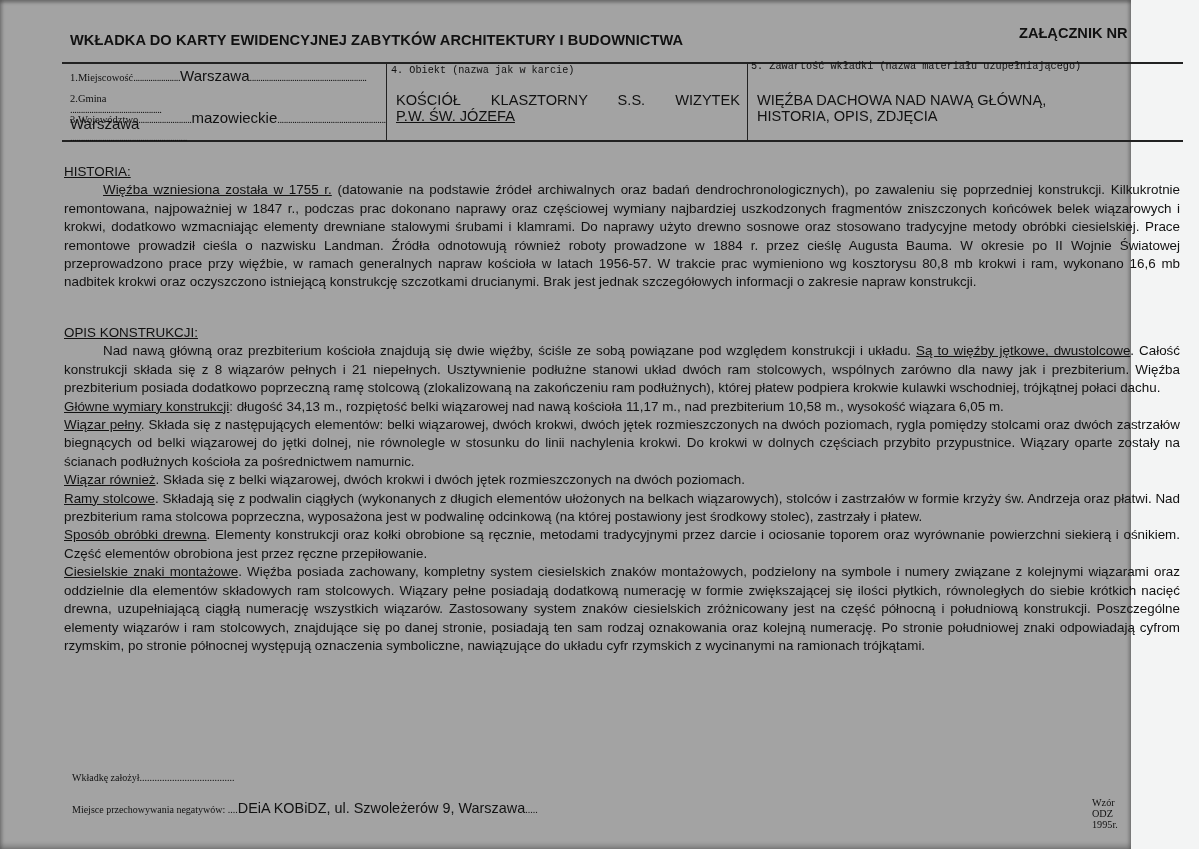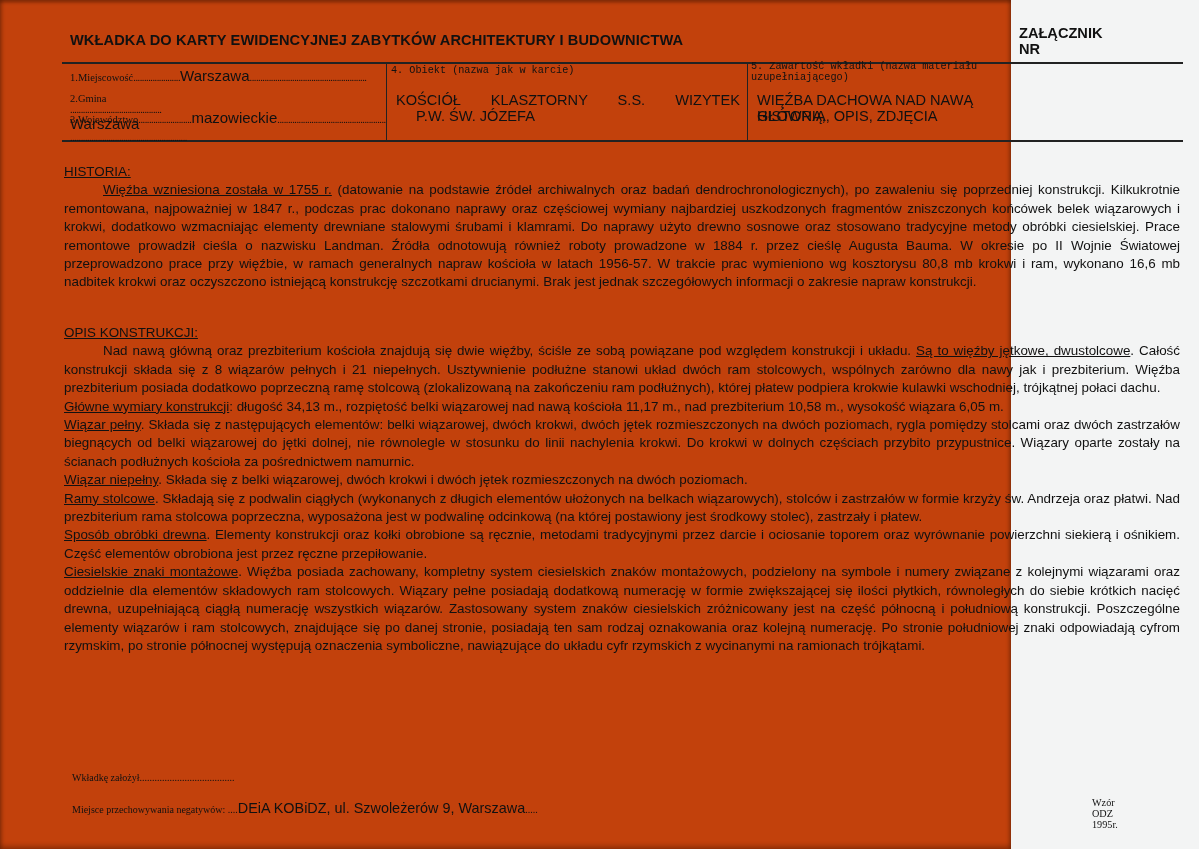--- a/index.html
+++ b/index.html
@@ -4,22 +4,22 @@
 <style>
   html, body { margin: 0; padding: 0; }
   body {
     width: 1199px; height: 849px; overflow: hidden;
     background: #f3f4f4;
     position: relative;
     font-family: "Liberation Sans", sans-serif;
     color: #111;
   }
   .page {
-    position: absolute; left: 0; top: 0; width: 1011px; height: 849px;
-    background: #c2410c;
+    position: absolute; left: 0; top: 0; width: 1131px; height: 849px;
+    background: #a3a3a3;
     box-shadow: inset 0 3px 3px rgba(0,0,0,0.25), inset 3px 0 3px rgba(0,0,0,0.12), inset -3px 0 3px rgba(0,0,0,0.12), inset 0 -4px 4px rgba(0,0,0,0.18);
   }
   .title {
     position: absolute; left: 70px; top: 32px;
     font-weight: bold; font-size: 14.6px; letter-spacing: 0.1px;
   }
   .annex {
     position: absolute; left: 1019px; top: 25px;
     font-weight: bold; font-size: 14.6px;
   }
@@ -76,37 +76,37 @@
   </div>
   <div class="field-row" style="top:109px;">
     <span class="lbl">3.Województwo</span>
     <span class="dots">.........................</span>
     <span class="val">mazowieckie</span>
     <span class="dots">.......................................................</span>
   </div>
 
   <div class="box-label" style="left:391px; top:65px;">4. Obiekt (nazwa jak w karcie)</div>
   <div class="box-value justify" style="left:396px; top:92px; width:344px;">KOŚCIÓŁ KLASZTORNY S.S. WIZYTEK</div>
-  <div class="box-value" style="left:416px; top:108px;">P.W. ŚW. JÓZEFA</div>
+  <div class="box-value" style="left:396px; top:108px;text-decoration:underline;">P.W. ŚW. JÓZEFA</div>
 
   <div class="box-label" style="left:751px; top:61px;">5. Zawartość wkładki (nazwa materiału uzupełniającego)</div>
   <div class="box-value" style="left:757px; top:92px;">WIĘŹBA DACHOWA NAD NAWĄ GŁÓWNĄ,</div>
   <div class="box-value" style="left:757px; top:108px;">HISTORIA, OPIS, ZDJĘCIA</div>
 
   <div class="body-text" style="top:163px;">
     <p class="sec">HISTORIA:</p>
     <p class="indent"><span class="u">Więźba wzniesiona została w 1755 r.</span><span> (datowanie na podstawie źródeł archiwalnych oraz badań dendrochronologicznych), po zawaleniu się poprzedniej konstrukcji. Kilkukrotnie remontowana, najpoważniej w 1847 r., podczas prac dokonano naprawy oraz częściowej wymiany najbardziej uszkodzonych fragmentów zniszczonych końcówek belek wiązarowych i krokwi, dodatkowo wzmacniając elementy drewniane stalowymi śrubami i klamrami. Do naprawy użyto drewno sosnowe oraz stosowano tradycyjne metody obróbki ciesielskiej. Prace remontowe prowadził cieśla o nazwisku Landman. Źródła odnotowują również roboty prowadzone w 1884 r. przez cieślę Augusta Bauma. W okresie po II Wojnie Światowej przeprowadzono prace przy więźbie, w ramach generalnych napraw kościoła w latach 1956-57. W trakcie prac wymieniono wg kosztorysu 80,8 mb krokwi i ram, wykonano 16,6 mb nadbitek krokwi oraz oczyszczono istniejącą konstrukcję szczotkami drucianymi. Brak jest jednak szczegółowych informacji o zakresie napraw konstrukcji.</span></p>
   </div>
 
   <div class="body-text" style="top:324px;">
     <p class="sec">OPIS KONSTRUKCJI:</p>
     <p class="indent"><span>Nad nawą główną oraz prezbiterium kościoła znajdują się dwie więźby, ściśle ze sobą powiązane pod względem konstrukcji i układu. </span><span class="u">Są to więźby jętkowe, dwustolcowe</span><span>. Całość konstrukcji składa się z 8 wiązarów pełnych i 21 niepełnych. Usztywnienie podłużne stanowi układ dwóch ram stolcowych, wspólnych zarówno dla nawy jak i prezbiterium. Więźba prezbiterium posiada dodatkowo poprzeczną ramę stolcową (zlokalizowaną na zakończeniu ram podłużnych), której płatew podpiera krokwie kulawki wschodniej, trójkątnej połaci dachu.</span></p>
     <p style="text-align:left;"><span class="u">Główne wymiary konstrukcji</span><span>: długość 34,13 m., rozpiętość belki wiązarowej nad nawą kościoła 11,17 m., nad prezbiterium 10,58 m., wysokość wiązara 6,05 m.</span></p>
     <p><span class="u">Wiązar pełny</span><span>. Składa się z następujących elementów: belki wiązarowej, dwóch krokwi, dwóch jętek rozmieszczonych na dwóch poziomach, rygla pomiędzy stolcami oraz dwóch zastrzałów biegnących od belki wiązarowej do jętki dolnej, nie równolegle w stosunku do linii nachylenia krokwi. Do krokwi w dolnych częściach przybito przypustnice. Wiązary oparte zostały na ścianach podłużnych kościoła za pośrednictwem namurnic.</span></p>
-    <p><span class="u">Wiązar niepełny</span><span>. Składa się z belki wiązarowej, dwóch krokwi i dwóch jętek rozmieszczonych na dwóch poziomach.</span></p>
+    <p><span class="u">Wiązar również</span><span>. Składa się z belki wiązarowej, dwóch krokwi i dwóch jętek rozmieszczonych na dwóch poziomach.</span></p>
     <p><span class="u">Ramy stolcowe</span><span>. Składają się z podwalin ciągłych (wykonanych z długich elementów ułożonych na belkach wiązarowych), stolców i zastrzałów w formie krzyży św. Andrzeja oraz płatwi. Nad prezbiterium rama stolcowa poprzeczna, wyposażona jest w podwalinę odcinkową (na której postawiony jest środkowy stolec), zastrzały i płatew.</span></p>
     <p><span class="u">Sposób obróbki drewna</span><span>. Elementy konstrukcji oraz kołki obrobione są ręcznie, metodami tradycyjnymi przez darcie i ociosanie toporem oraz wyrównanie powierzchni siekierą i ośnikiem. Część elementów obrobiona jest przez ręczne przepiłowanie.</span></p>
     <p><span class="u">Ciesielskie znaki montażowe</span><span>. Więźba posiada zachowany, kompletny system ciesielskich znaków montażowych, podzielony na symbole i numery związane z kolejnymi wiązarami oraz oddzielnie dla elementów składowych ram stolcowych. Wiązary pełne posiadają dodatkową numerację w formie zwiększającej się ilości płytkich, równoległych do siebie krótkich nacięć drewna, uzupełniającą ciągłą numerację wszystkich wiązarów. Zastosowany system znaków ciesielskich zróżnicowany jest na część północną i południową konstrukcji. Poszczególne elementy wiązarów i ram stolcowych, znajdujące się po danej stronie, posiadają ten sam rodzaj oznakowania oraz kolejną numerację. Po stronie południowej znaki odpowiadają cyfrom rzymskim, po stronie północnej występują oznaczenia symboliczne, nawiązujące do układu cyfr rzymskich z wycinanymi na ramionach trójkątami.</span></p>
   </div>
 
   <div class="footer-line" style="top:772px;">
     <span class="lbl">Wkładkę założył</span>
     <span class="dots">..................... </span>
     <span class="dots">.................</span>
   </div>

